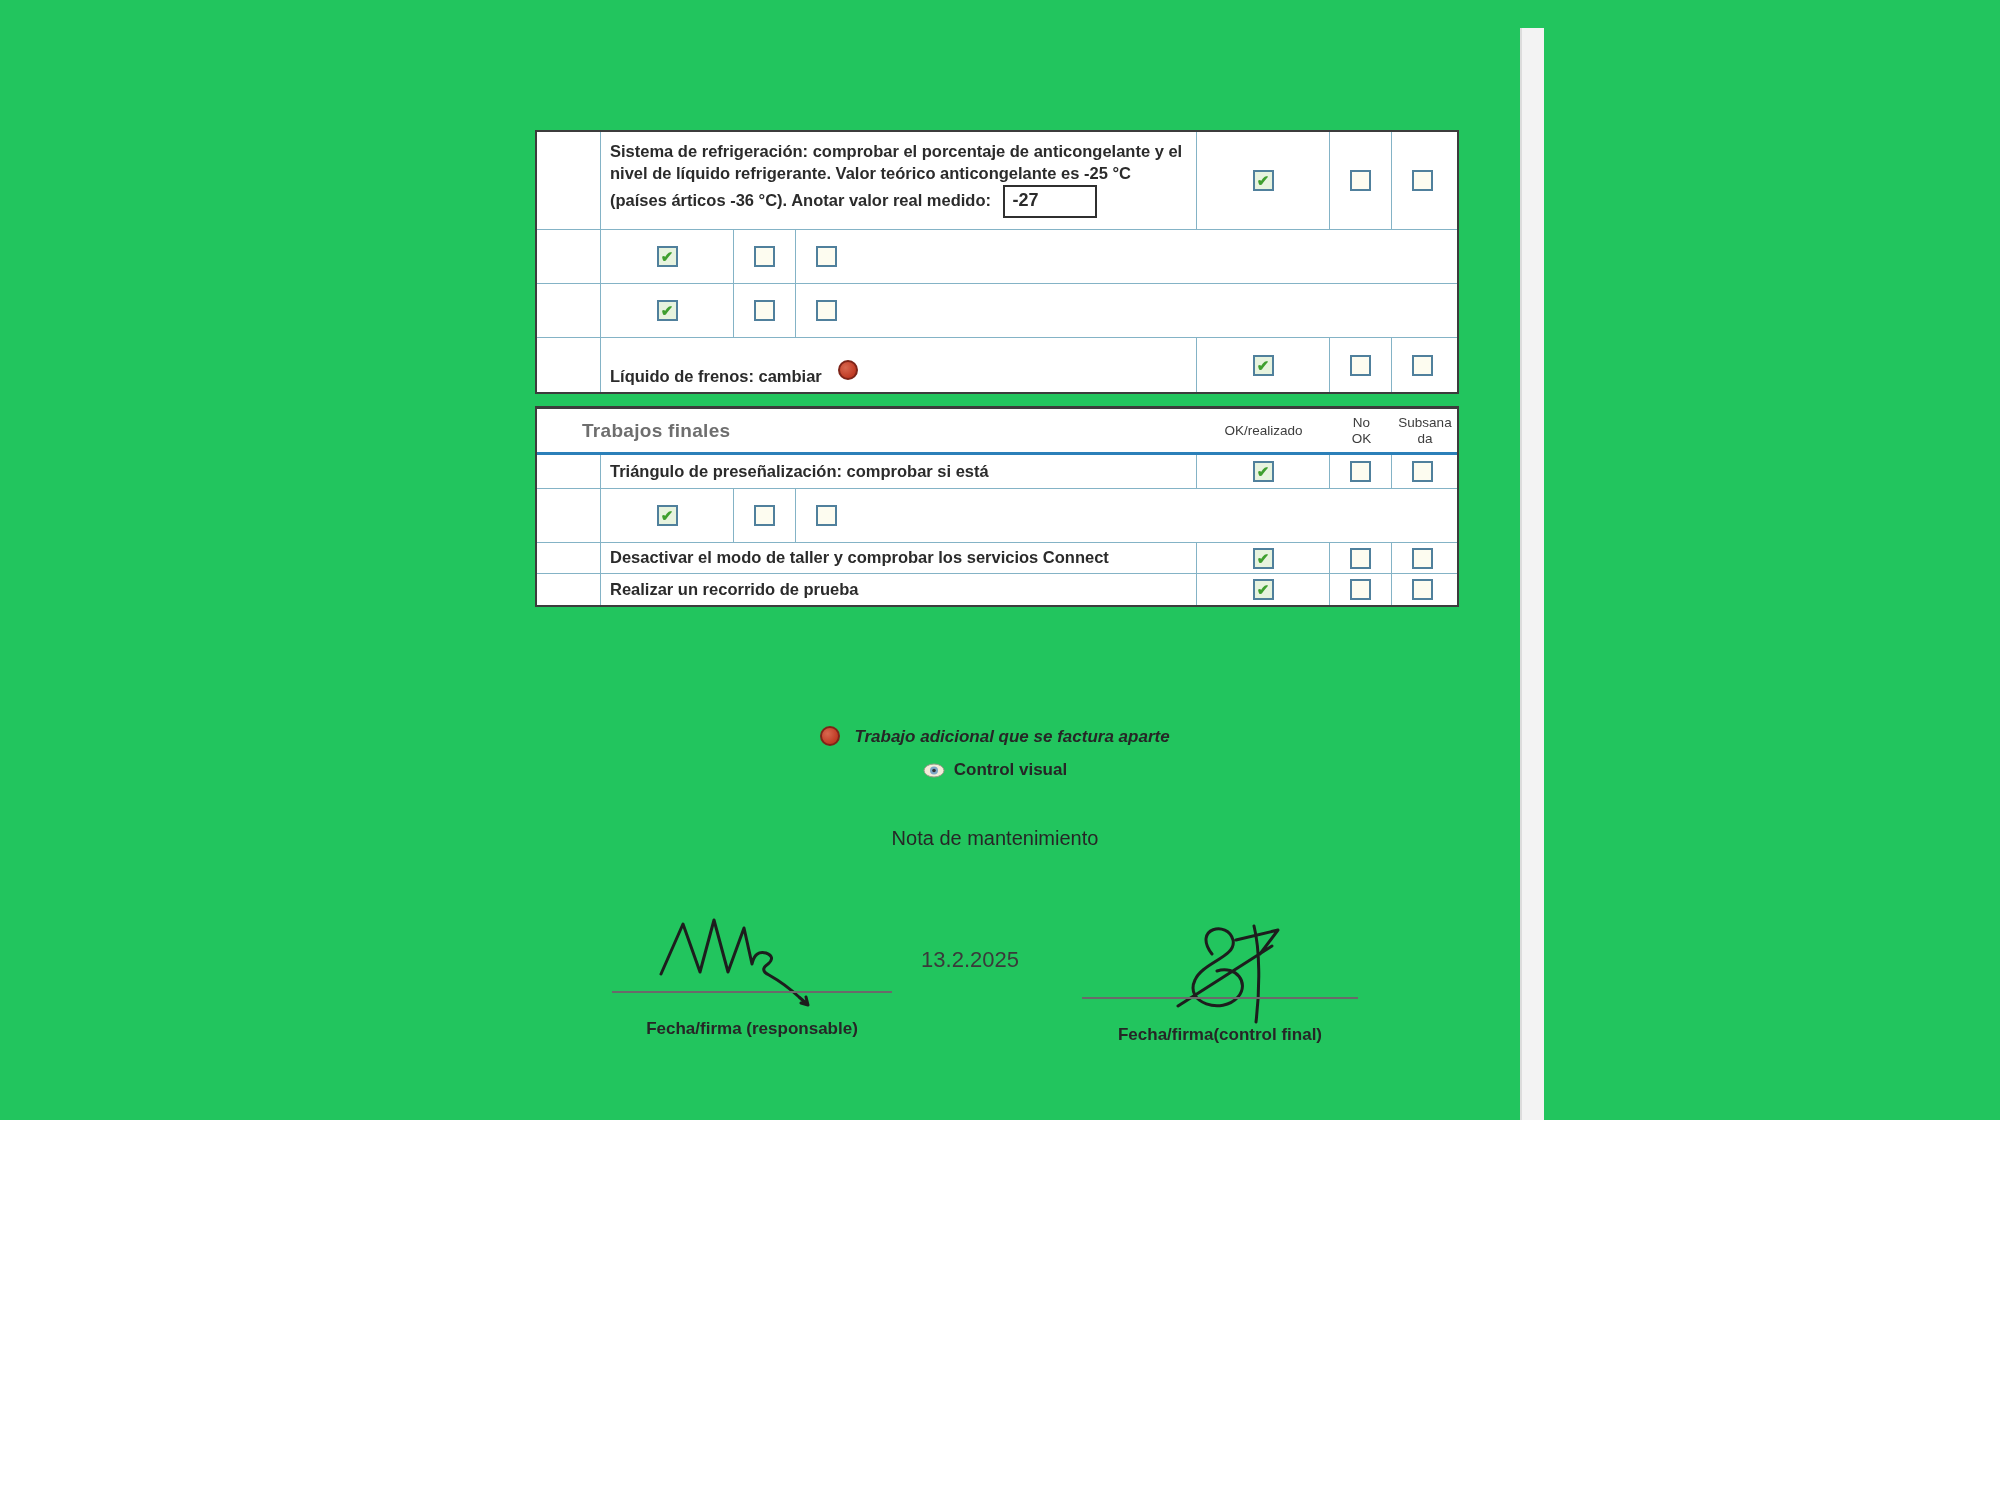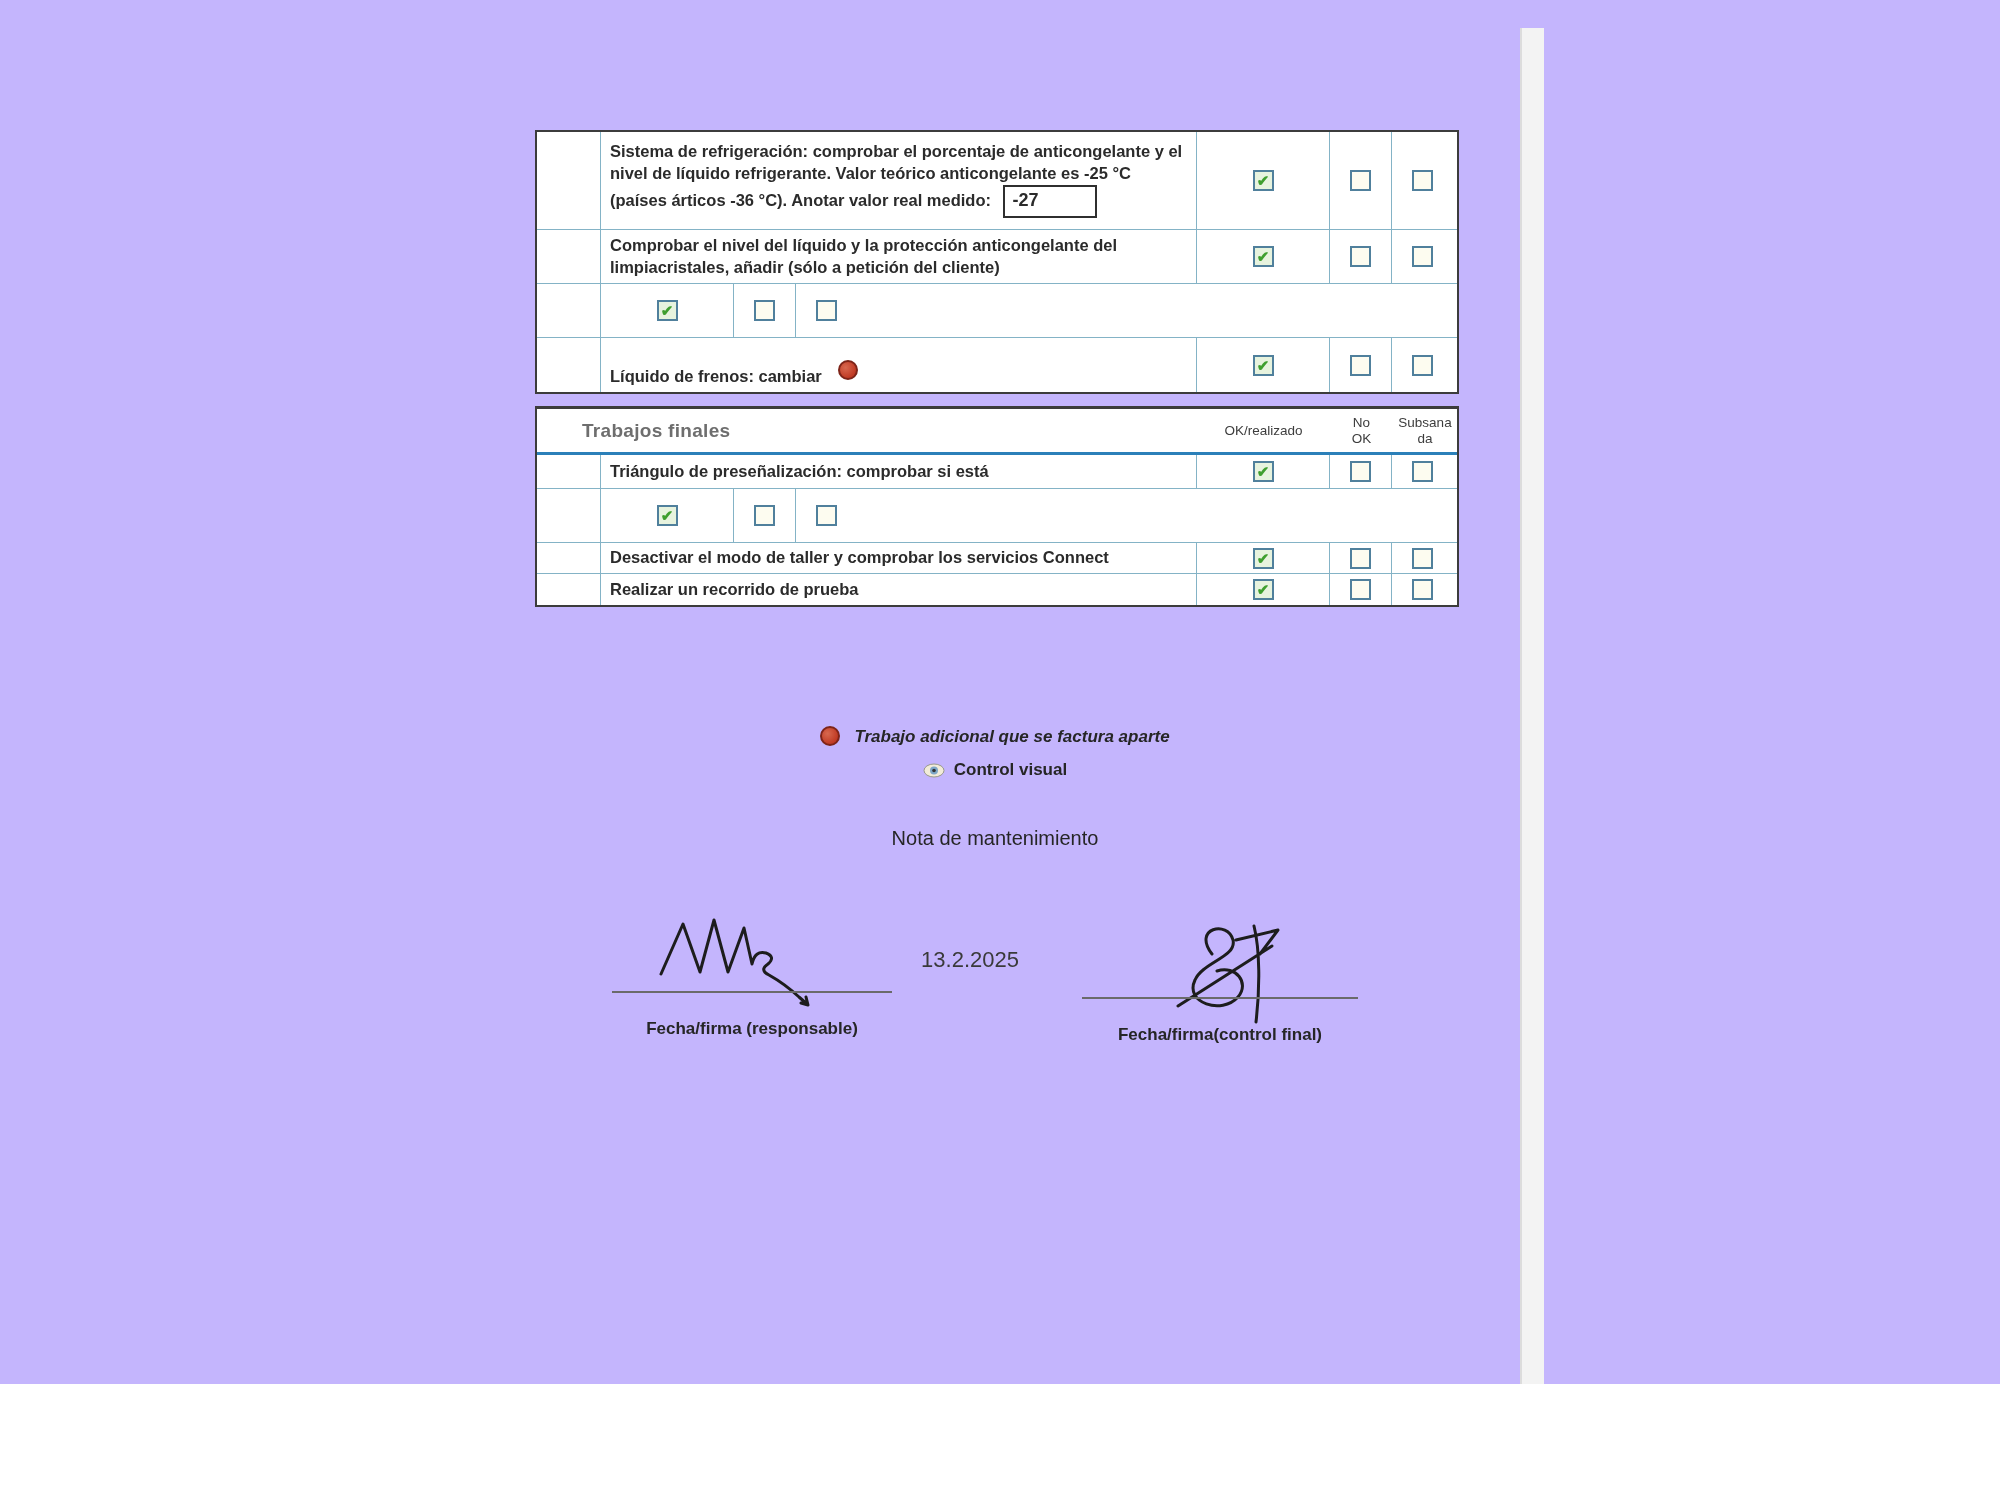--- a/index.html
+++ b/index.html
@@ -4,21 +4,21 @@
 <style>
   :root{
     --grid:#84b3c6;
     --outer:#3c3c3c;
     --blue:#2b80b9;
     --cbborder:#50809c;
     --ink:#2b2b2b;
   }
   html,body{margin:0;padding:0;background:#fff;}
   .screen{
-    position:relative;width:2000px;height:1384px;background:#c4b5fd;
+    position:relative;width:2000px;height:1120px;background:#22c55e;
     font-family:"Liberation Sans", sans-serif;color:var(--ink);overflow:hidden;
   }
   
   .tbl{position:absolute;background:#fff;border:2px solid var(--outer);}
   .trow{display:flex;}
   .trow + .trow{border-top:1px solid var(--grid);}
   .cell{box-sizing:border-box;}
   .c0{width:63px;}
   .c1{width:596px;border-left:1px solid var(--grid);padding:6px 10px 6px 9px;
       font-weight:700;font-size:16.5px;line-height:1.33;display:flex;flex-direction:column;justify-content:center;}
@@ -88,23 +88,20 @@
       <div class="cell c3">
         <span class="cb unchecked"></span>
       </div>
       <div class="cell c4">
         <span class="cb unchecked"></span>
       </div>
     </div>
 
     <div class="trow" style="height:53px;">
       <div class="cell c0"></div>
-      <div class="cell c1">
-        <span>Comprobar el nivel del líquido y la protección anticongelante del limpiacristales, añadir (sólo a petición del cliente)</span>
-      </div>
       <div class="cell c2">
         <span class="cb checked"></span>
       </div>
       <div class="cell c3">
         <span class="cb unchecked"></span>
       </div>
       <div class="cell c4">
         <span class="cb unchecked"></span>
       </div>
     </div>

